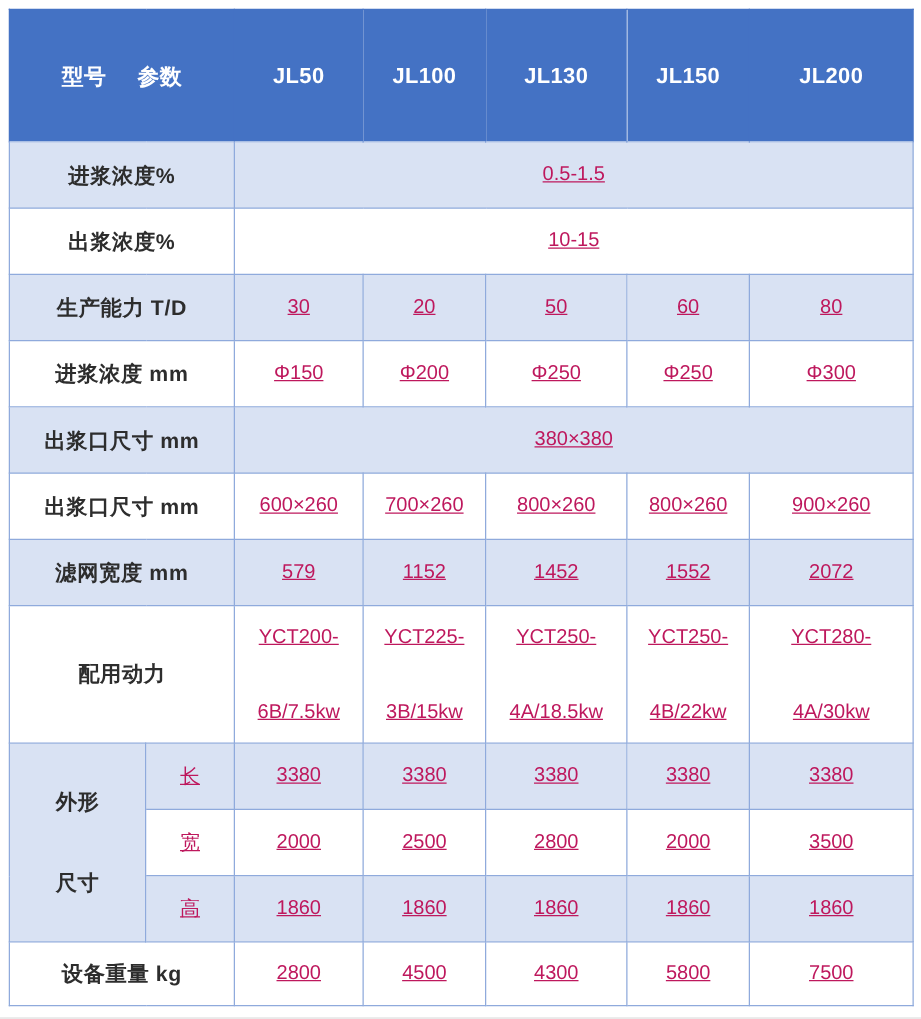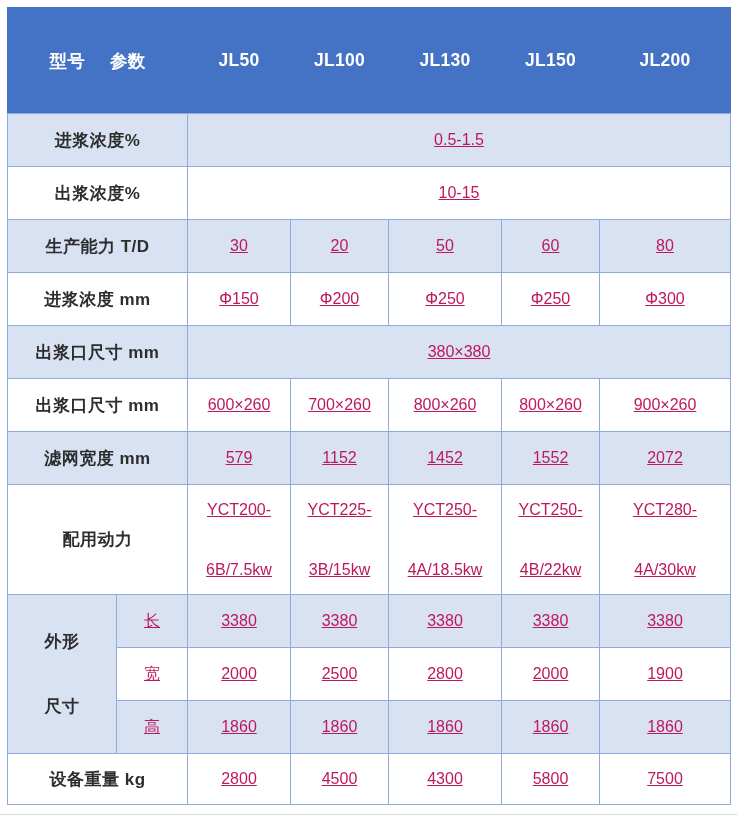--- a/index.html
+++ b/index.html
@@ -194,21 +194,21 @@
         <td class="val bg-alt">3380</td>
         <td class="val bg-alt">3380</td>
       </tr>
 
       <tr class="r-std">
         <td class="sublbl bg-white">宽</td>
         <td class="val bg-white">2000</td>
         <td class="val bg-white">2500</td>
         <td class="val bg-white">2800</td>
         <td class="val bg-white">2000</td>
-        <td class="val bg-white">1900</td>
+        <td class="val bg-white">3500</td>
       </tr>
 
       <tr class="r-std">
         <td class="sublbl bg-alt">高</td>
         <td class="val bg-alt">1860</td>
         <td class="val bg-alt">1860</td>
         <td class="val bg-alt">1860</td>
         <td class="val bg-alt">1860</td>
         <td class="val bg-alt">1860</td>
       </tr>

